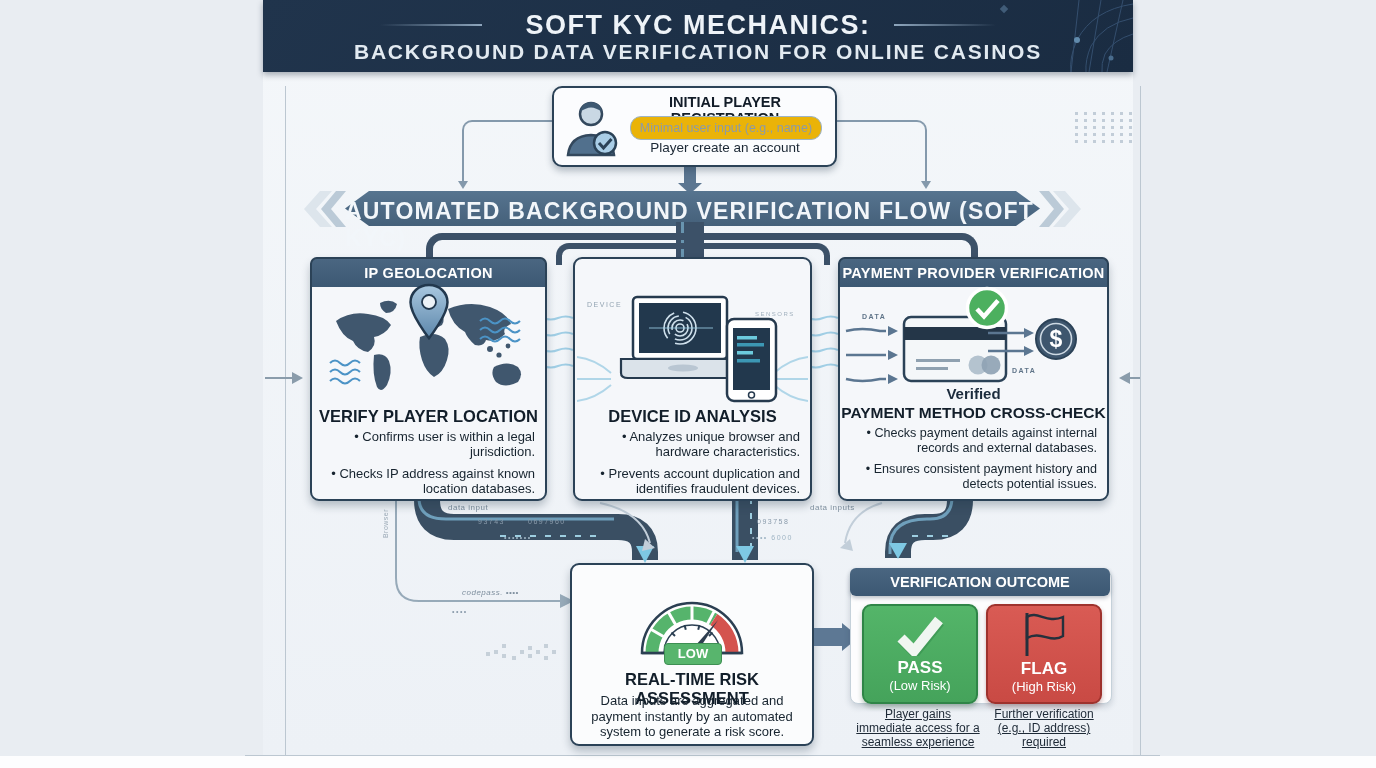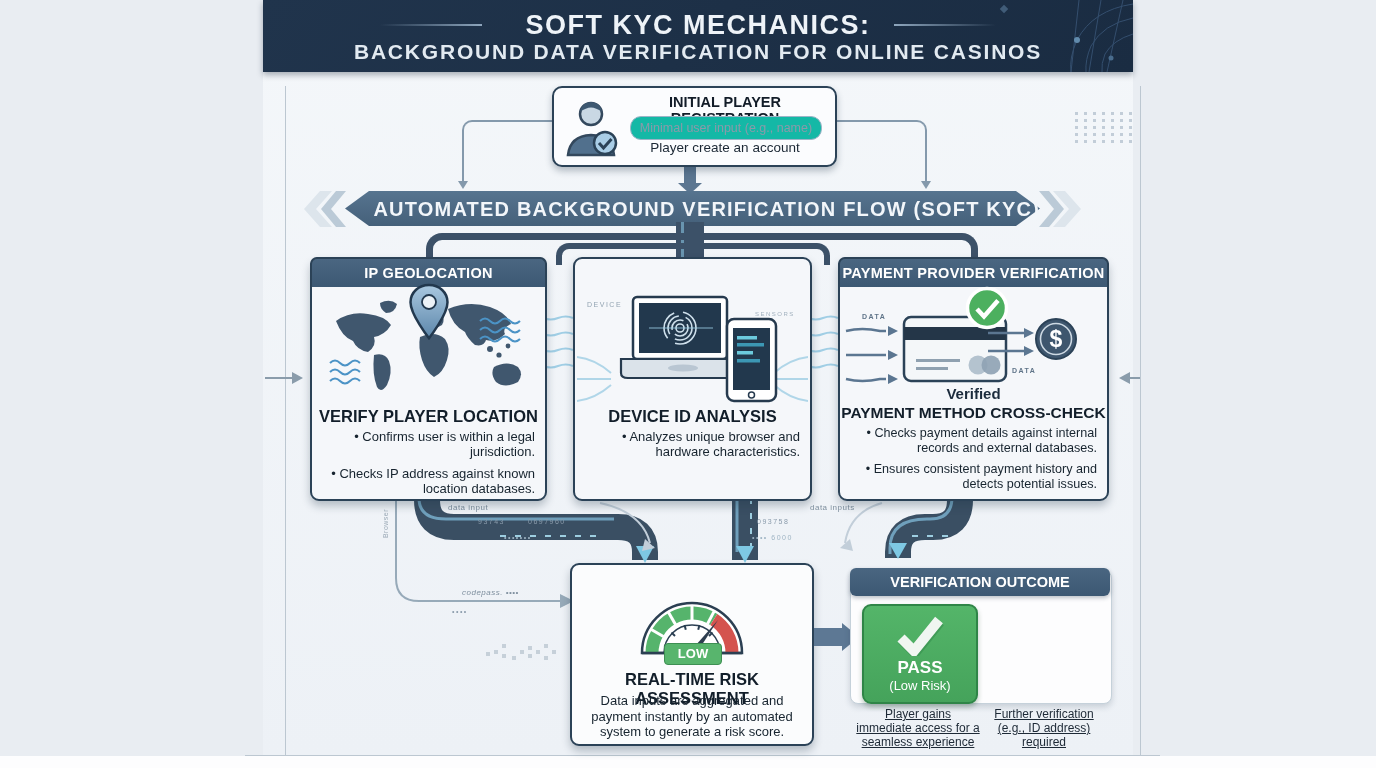--- a/index.html
+++ b/index.html
@@ -16,32 +16,32 @@
   
   .card{background:#f5f7fa;border:2px solid #2b4257;border-radius:9px;box-shadow:0 5px 9px rgba(30,50,70,.28);}
   .cardhdr{position:absolute;left:-2px;top:-2px;right:-2px;height:28px;background:linear-gradient(#4a6681,#3c5873);border-radius:7px 7px 0 0;color:#fff;font-weight:bold;font-size:14.5px;letter-spacing:.3px;text-align:center;line-height:28px;border:2px solid #2b4257;border-bottom:none;}
   .bhead{position:absolute;width:100%;text-align:center;font-weight:bold;color:#121e2a;}
   .bullet{position:relative;text-align:right;font-size:13px;line-height:1.18;color:#17242f;margin-bottom:6px;}
   .bullet::before{content:"• ";}
   .bullets{position:absolute;left:10px;right:10px;}
   
   .reg{left:552px;top:86px;width:281px;height:77px;background:#fbfcfe;border:2px solid #2b4257;border-radius:10px;box-shadow:0 4px 7px rgba(30,50,70,.3);}
   .reg-title{position:absolute;left:70px;top:6px;width:202px;text-align:center;font-size:14.5px;font-weight:bold;color:#121c28;}
-  .reg-input{position:absolute;left:76px;top:28px;width:186px;height:20px;border:1.5px solid #9db4c7;border-radius:11px;font-size:12.5px;color:#44566a;text-align:center;background:#14b8a6;outline:none;font-family:"Liberation Sans",sans-serif;}
+  .reg-input{position:absolute;left:76px;top:28px;width:186px;height:20px;border:1.5px solid #9db4c7;border-radius:11px;font-size:12.5px;color:#44566a;text-align:center;background:#eab308;outline:none;font-family:"Liberation Sans",sans-serif;}
   .reg-input::placeholder{color:#8b9aa9;}
   .reg-cap{position:absolute;left:76px;top:52px;width:190px;text-align:center;font-size:13.5px;color:#1b2734;}
   
   .thinL{left:462px;top:120px;width:90px;height:62px;border-left:2px solid #8499ac;border-top:2px solid #8499ac;border-top-left-radius:10px;}
   .thinR{left:833px;top:120px;width:92px;height:62px;border-right:2px solid #8499ac;border-top:2px solid #8499ac;border-top-right-radius:10px;}
   .darr{width:0;height:0;border-left:5px solid transparent;border-right:5px solid transparent;border-top:8px solid #8499ac;}
   .bigdown{left:684px;top:163px;width:12px;height:21px;background:#5b7691;}
   .bigdownhead{left:678px;top:183px;width:0;height:0;border-left:12px solid transparent;border-right:12px solid transparent;border-top:11px solid #5b7691;}
   
   .banner{left:345px;top:191px;width:695px;height:35px;background:linear-gradient(#56748f,#45607a);clip-path:polygon(24px 0,calc(100% - 24px) 0,100% 50%,calc(100% - 24px) 100%,24px 100%,0 50%);box-shadow:0 3px 5px rgba(30,50,70,.3);}
-  .banner-t{left:345px;top:198px;width:695px;text-align:right;color:#f2f6fa;font-size:20px;font-weight:bold;letter-spacing:1.2px;}
+  .banner-t{left:345px;top:198px;width:695px;text-align:left;color:#f2f6fa;font-size:23px;font-weight:bold;letter-spacing:1.2px;}
   
   .pipeup{left:676px;top:222px;width:28px;height:46px;background:#3c5168;}
   .pipeup-hl{left:681px;top:222px;width:3px;height:46px;background:#7fb8d6;opacity:.65;}
   .brLo{left:426px;top:233px;width:264px;height:26px;border-left:7px solid #3c5168;border-top:7px solid #3c5168;border-top-left-radius:16px;}
   .brLi{left:556px;top:243px;width:134px;height:16px;border-left:6px solid #3c5168;border-top:6px solid #3c5168;border-top-left-radius:13px;}
   .brRo{left:690px;top:233px;width:281px;height:26px;border-right:7px solid #3c5168;border-top:7px solid #3c5168;border-top-right-radius:16px;}
   .brRi{left:690px;top:243px;width:134px;height:16px;border-right:6px solid #3c5168;border-top:6px solid #3c5168;border-top-right-radius:13px;}
   
   .t{position:absolute;color:#7e8f9e;font-size:8px;letter-spacing:.5px;}
   .tn{position:absolute;color:#8a9bab;font-size:7px;letter-spacing:1.5px;}
@@ -283,20 +283,21 @@
       <rect x="140" y="35" width="37" height="62" fill="#22384d"></rect>
       <rect x="144" y="43" width="20" height="3.5" fill="#6ccadd"></rect>
       <rect x="144" y="50" width="27" height="3.5" fill="#3c97b4"></rect>
       <rect x="144" y="58" width="16" height="3.5" fill="#6ccadd"></rect>
       <rect x="144" y="66" width="23" height="3.5" fill="#3c97b4"></rect>
       <circle cx="158.5" cy="102" r="3" fill="none" stroke="#263a4e" stroke-width="1.5"></circle>
     </svg>
     <div class="bhead" style="top:148px;font-size:16.5px;">DEVICE ID ANALYSIS</div>
     <div class="bullets" style="top:170px;">
       <div class="bullet">Analyzes unique browser and hardware characteristics.</div>
+      <div class="bullet">Prevents account duplication and identifies fraudulent devices.</div>
     </div>
   </div>
 
   <div class="abs card" style="left:838px;top:257px;width:267px;height:240px;">
     <div class="cardhdr">PAYMENT PROVIDER VERIFICATION</div>
     <svg width="60" height="80" style="position:absolute;left:4px;top:62px;">
       <g stroke="#5b7691" stroke-width="2.4" fill="none">
           <path d="M2 10 q16 -4 34 0 h6"></path>
           <path d="M2 34 h40"></path>
           <path d="M2 58 q16 4 34 0 h6"></path>
@@ -382,17 +383,25 @@
 
   <div class="abs ocard opass">
     <svg width="52" height="44" style="margin:6px auto 0;">
       <path d="M7 26 L20 39 L45 8" stroke="#2f8547" stroke-width="10" fill="none" opacity=".45" transform="translate(1,2)"></path>
       <path d="M7 26 L20 39 L45 8" stroke="#f0f6f1" stroke-width="10" fill="none"></path>
     </svg>
     <div class="olabel">PASS</div>
     <div class="osub">(Low Risk)</div>
   </div>
 
+  <div class="abs ocard oflag">
+    <svg width="50" height="46" style="margin:5px auto 0;">
+      <line x1="8" y1="2" x2="8" y2="45" stroke="#25303c" stroke-width="3"></line>
+      <path d="M8 6 C18 -1 28 13 44 6 L44 25 C32 33 22 19 8 27 Z" stroke="#25303c" stroke-width="2.4" fill="none"></path>
+    </svg>
+    <div class="olabel">FLAG</div>
+    <div class="osub">(High Risk)</div>
+  </div>
 
   <div class="ocap" style="left:856px;top:707px;">Player gains immediate access for a seamless experience</div>
   <div class="ocap" style="left:982px;top:707px;">Further verification (e.g., ID address) required</div>
 
 </div>
 
 </body></html>

